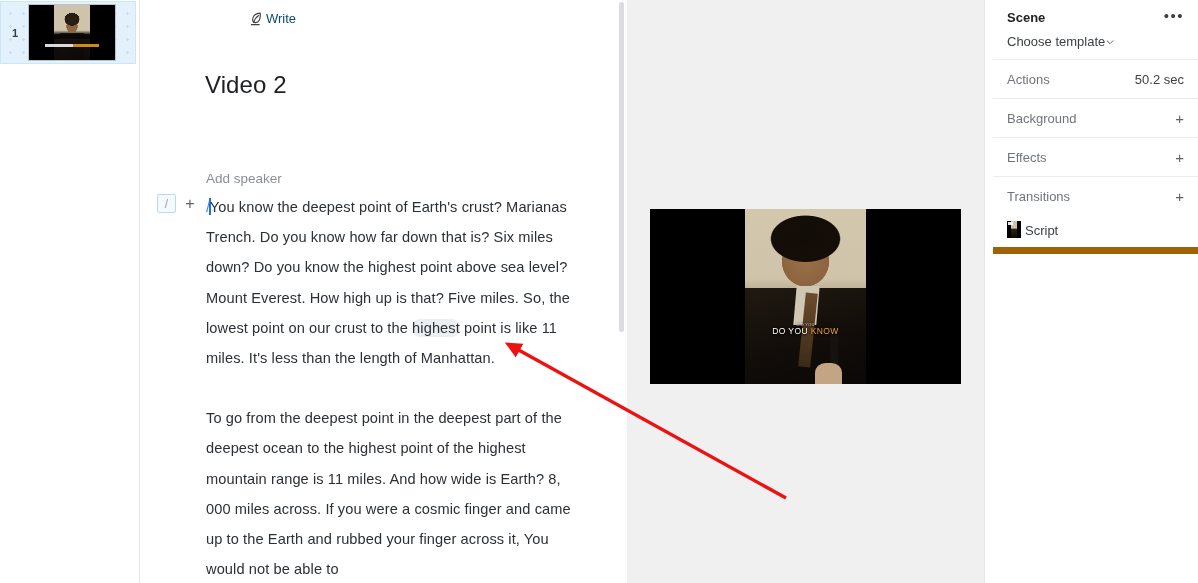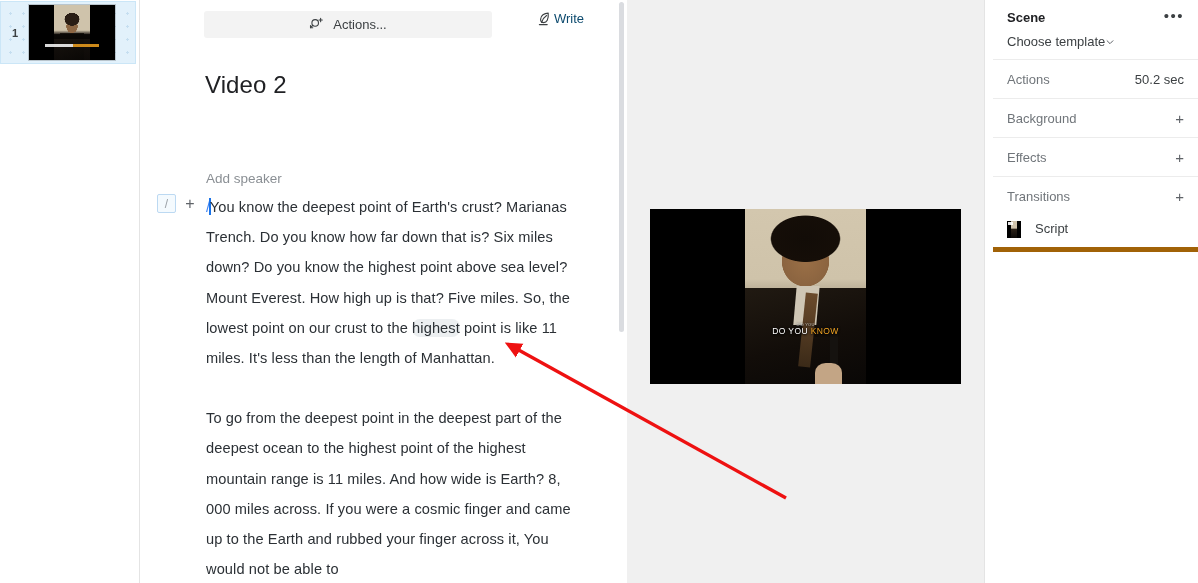--- a/index.html
+++ b/index.html
@@ -372,24 +372,24 @@
     background: none; border: none; cursor: pointer;
     color: #5f6368; font-size: 15px; line-height: 1; font-family: inherit;
     padding: 0;
   }
   .layers-head {
     padding: 13px 14px 4px 14px;
     font-size: 13px; font-weight: 600; color: #202124;
     border-top: 1px solid #ececec;
   }
   .layer-row {
-    display: flex; align-items: flex-start; gap: 14px;
+    display: flex; align-items: flex-end; gap: 4px;
     padding: 6px 14px 9px 14px;
     cursor: pointer;
-    border-bottom: 5px solid #a16207;
+    border-bottom: 7px solid #a16207;
   }
   .layer-thumb {
     width: 14px; height: 17px; background: #000;
     position: relative; overflow: hidden; flex: 0 0 14px;
   }
   .layer-thumb i {
     position: absolute; left: 28%; top: 0; width: 46%; height: 100%;
     background: linear-gradient(to bottom,#cfc3ab 0 42%, #2b2118 48%, #0b0907 100%);
   }
   .layer-thumb u {
@@ -420,31 +420,20 @@
         <div class="thumb-caption">
             <i></i>
           </div>
       </div>
     </div>
   </div>
 
   <div class="editor-panel">
 
     <div class="toolbar">
-      <button class="actions-btn">
-        <span class="icon">
-          <svg width="15" height="15" viewBox="0 0 16 16" fill="none" stroke="#3c4043" stroke-width="1.15" stroke-linecap="round" stroke-linejoin="round">
-            <circle cx="6.6" cy="6.3" r="3.5"></circle>
-            <path d="M4.2 8.8 L1.6 11.4"></path>
-            <path d="M1.6 9.0 L1.6 11.4 L4.0 11.4"></path>
-            <path d="M12.4 1.4 L12.4 5.0 M10.6 3.2 L14.2 3.2"></path>
-          </svg>
-        </span>
-        <span>Actions...</span>
-      </button>
 
       <button class="write-btn">
         <span class="icon">
           <svg width="16" height="16" viewBox="0 0 16 16" fill="none" stroke="#3c4043" stroke-width="1.15" stroke-linecap="round" stroke-linejoin="round">
             <path d="M12.2 2.1 C8.4 2.1 4.6 4.4 4.6 8.3 C4.6 10.3 6.0 11.6 7.7 11.6 C10.6 11.6 12.8 8.6 12.2 2.1 Z"></path>
             <path d="M10.6 4.6 C8.4 6.0 6.6 8.6 5.6 11.4"></path>
             <path d="M3.4 13.6 L11.2 13.6"></path>
           </svg>
         </span>
         <span>Write</span>

